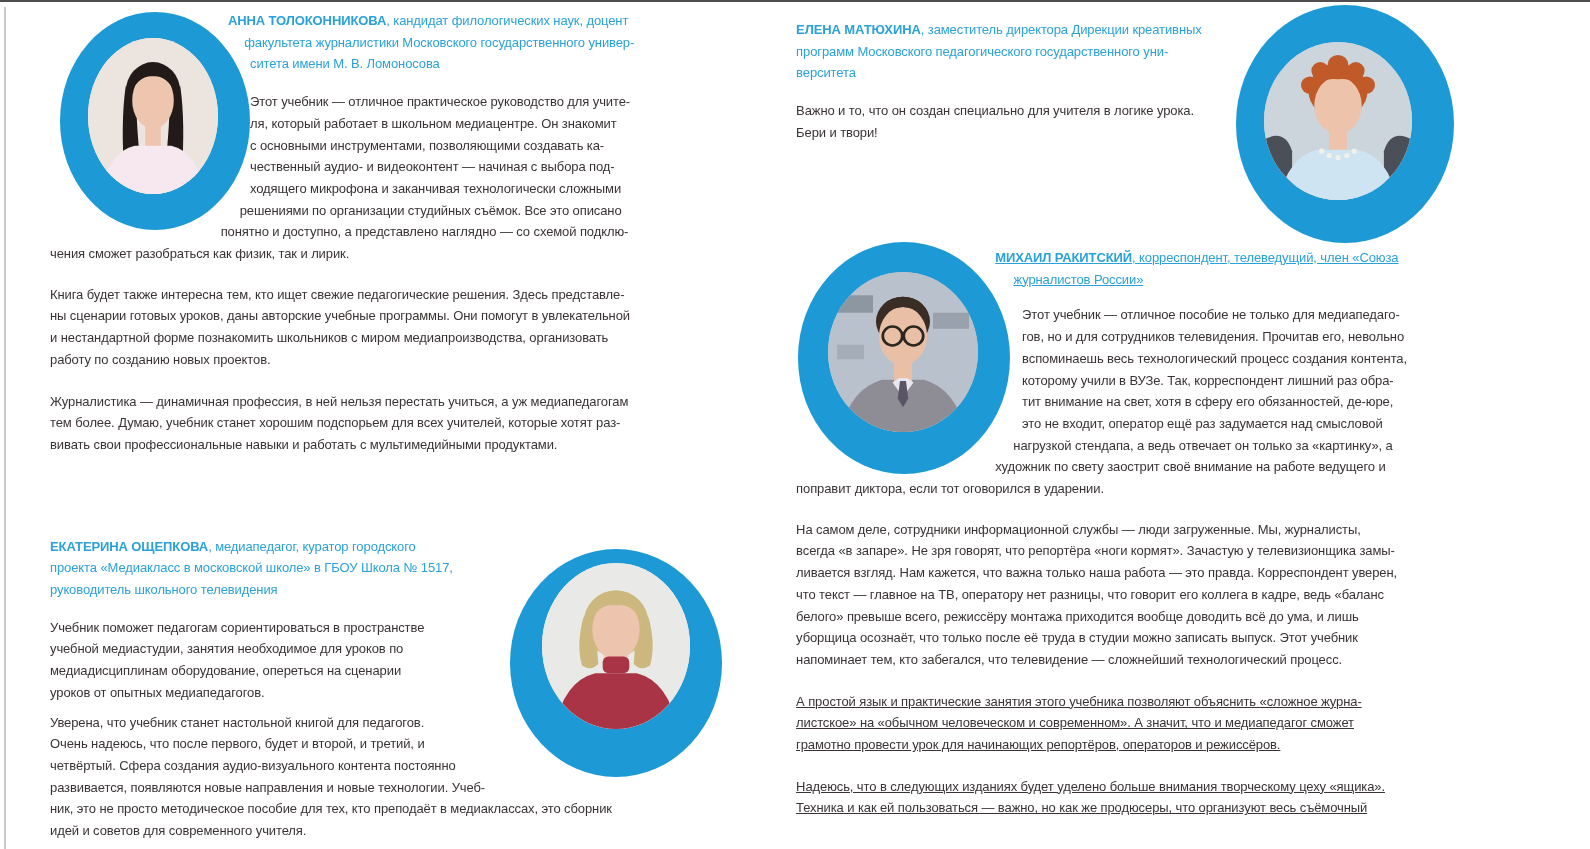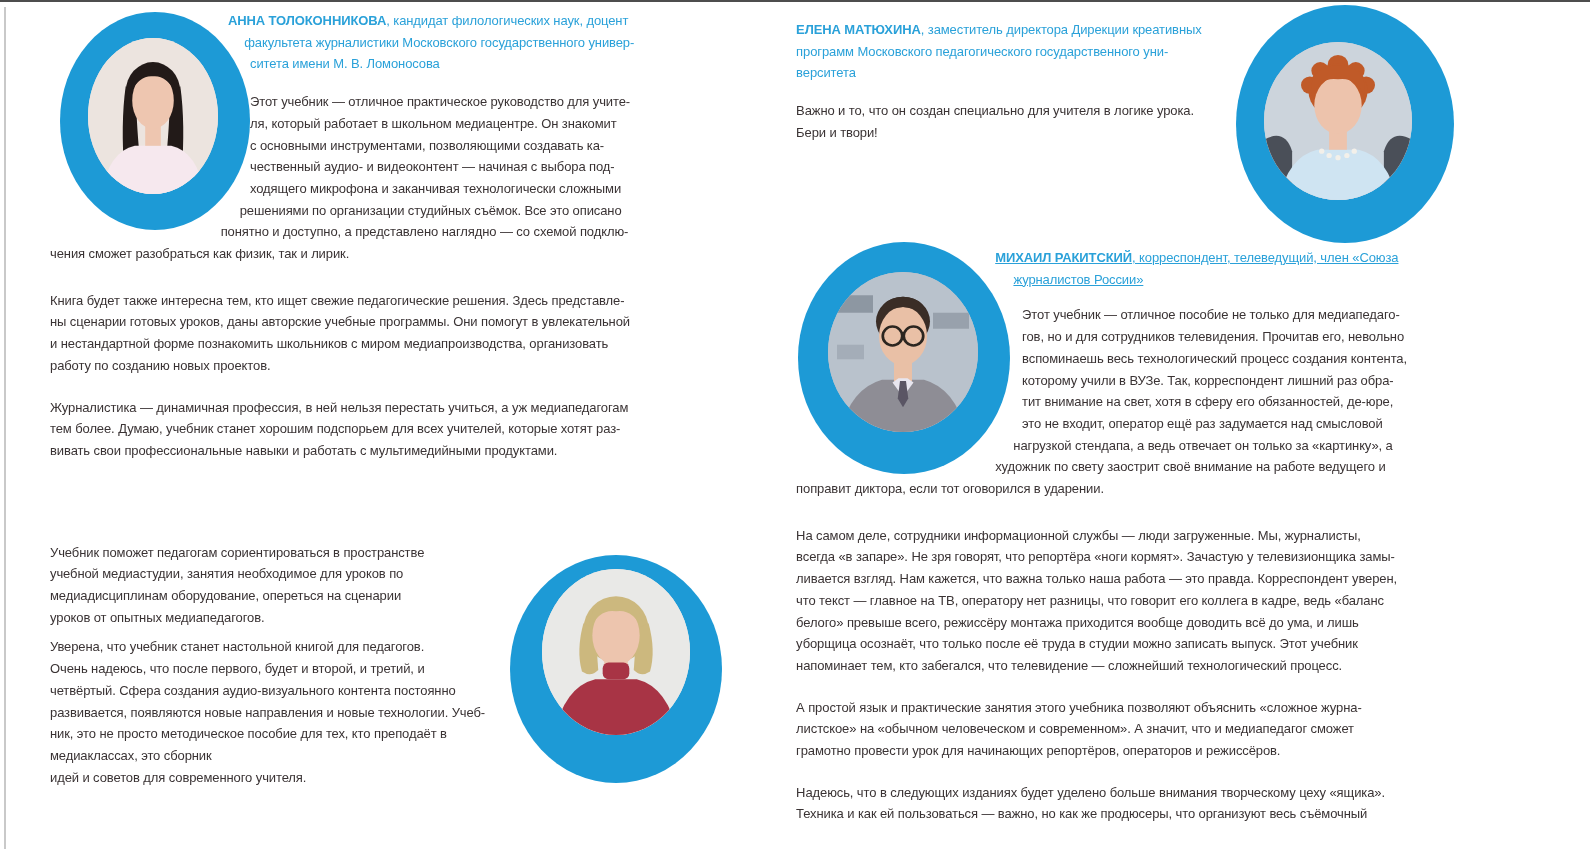--- a/index.html
+++ b/index.html
@@ -15,28 +15,28 @@
   .page{box-sizing:border-box;}
   .page-left{width:795px;padding:8px 48px 0 50px;}
   .page-right{width:795px;padding:14px 71px 0 41px;}
 
   .hd{font-size:13px;font-weight:400;margin:0 0 16px;color:var(--accent,#2aa1d9);}
   .hd .nm{font-weight:700;}
   .hd .rl{white-space:pre-line;}
   .par{margin:0;white-space:pre-line;}
   .par + .par{margin-top:8px;}
   .full-block{clear:both;}
-  .full-block .par{margin-top:25px;}
+  .full-block .par{margin-top:19px;}
   .full-block .par + .par{margin-top:20px;}
   .s1{margin-top:2px;}
   .s3{margin-top:80px;clear:both;}
   .s2{margin-top:5px;}
   .s4{margin-top:60px;clear:both;}
   .s4 .hd{margin-bottom:14px;text-decoration:underline;}
-  .s4 .par + .par{}
+  .s4 .par + .par{text-decoration:underline;}
 
   
   .pf{position:relative;background:var(--blue,#1d9ad6);border-radius:50%;}
   .pf .photo{position:absolute;border-radius:50%;overflow:hidden;background:var(--pbg,#ddd);}
   .pf svg{display:block;width:100%;height:100%;}
   .p1f{float:left;width:190px;height:218px;margin:2px 0 6px 10px;shape-outside:ellipse(50% 50% at 50% 50%);shape-margin:13px;}
   .p1f .photo{left:28px;top:26px;width:130px;height:156px;}
   .p2f{float:right;width:218px;height:238px;margin:-14px -14px 4px 12px;shape-outside:ellipse(50% 50% at 50% 50%);shape-margin:13px;}
   .p2f .photo{left:28px;top:37px;width:148px;height:158px;}
   .p3f{float:right;width:212px;height:228px;margin:13px -15px 4px 12px;shape-outside:ellipse(50% 50% at 50% 50%);shape-margin:13px;}
@@ -100,20 +100,23 @@
             <path d="M28 36 Q23 54 27 68 Q33 72 38 67 L36 40 Z" fill="var(--hair)"></path>
             <path d="M72 36 Q77 54 73 68 Q67 72 62 67 L64 40 Z" fill="var(--hair)"></path>
             <path d="M8 110 Q15 78 36 73 L64 73 Q85 78 92 110 Z" fill="var(--shirt)"></path>
             <rect x="42" y="58" width="16" height="14" rx="4" fill="var(--skin)"></rect>
             <ellipse cx="50" cy="44" rx="16" ry="20" fill="var(--skin)"></ellipse>
             <rect x="41" y="62" width="18" height="11" rx="4" fill="var(--shirt)"></rect>
             <path d="M32 40 Q32 20 50 20 Q68 20 68 40 Q61 26 50 28 Q39 26 32 40 Z" fill="var(--hair)"></path>
           </svg>
         </div>
       </div>
+      <h2 class="hd"><span class="nm">ЕКАТЕРИНА ОЩЕПКОВА</span><span class="rl">, медиапедагог, куратор городского
+проекта «Медиакласс в московской школе» в ГБОУ Школа № 1517,
+руководитель школьного телевидения</span></h2>
       <p class="par">Учебник поможет педагогам сориентироваться в пространстве
 учебной медиастудии, занятия необходимое для уроков по
 медиадисциплинам оборудование, опереться на сценарии
 уроков от опытных медиапедагогов.</p>
       <p class="par">Уверена, что учебник станет настольной книгой для педагогов.
 Очень надеюсь, что после первого, будет и второй, и третий, и
 четвёртый. Сфера создания аудио-визуального контента постоянно
 развивается, появляются новые направления и новые технологии. Учеб-
 ник, это не просто методическое пособие для тех, кто преподаёт в медиаклассах, это сборник
 идей и советов для современного учителя.</p>

